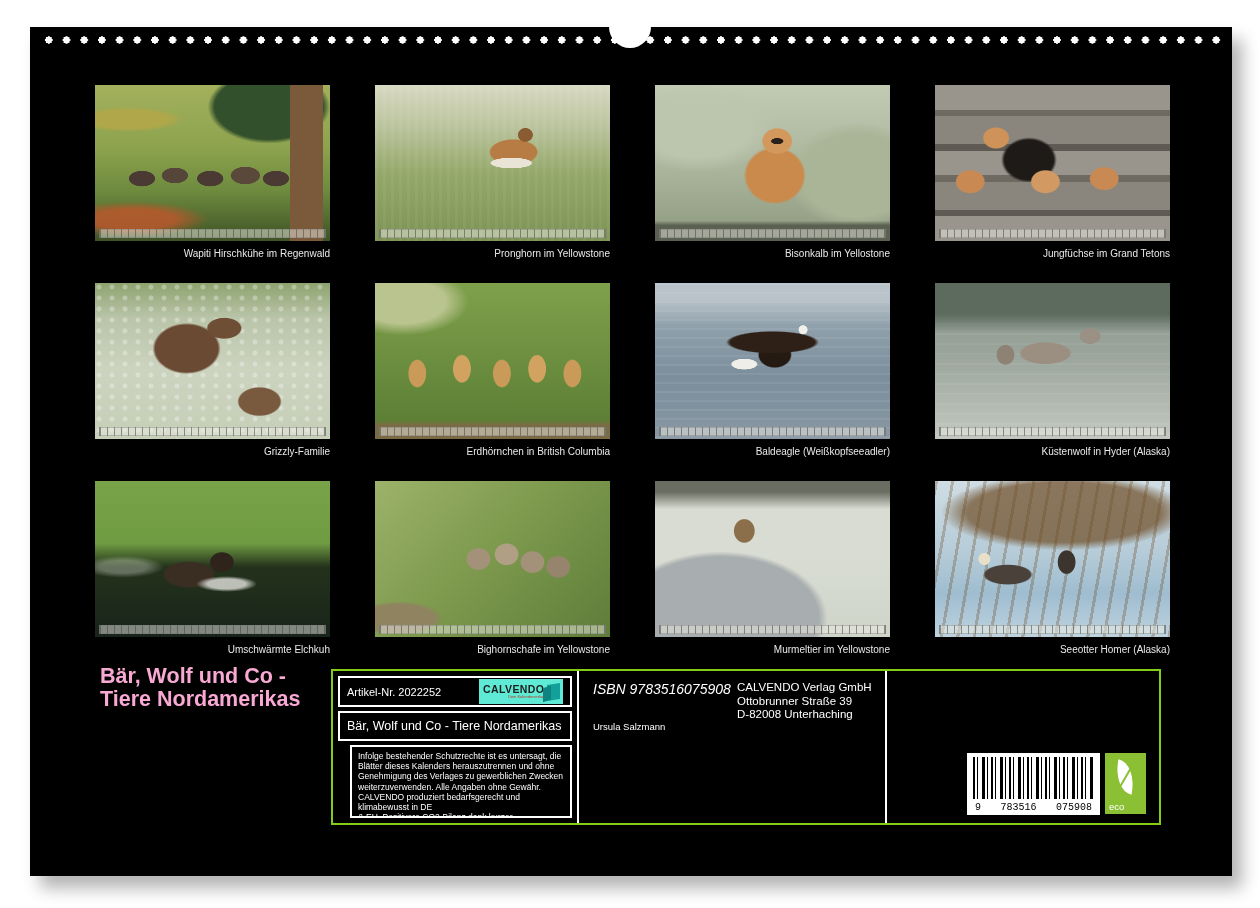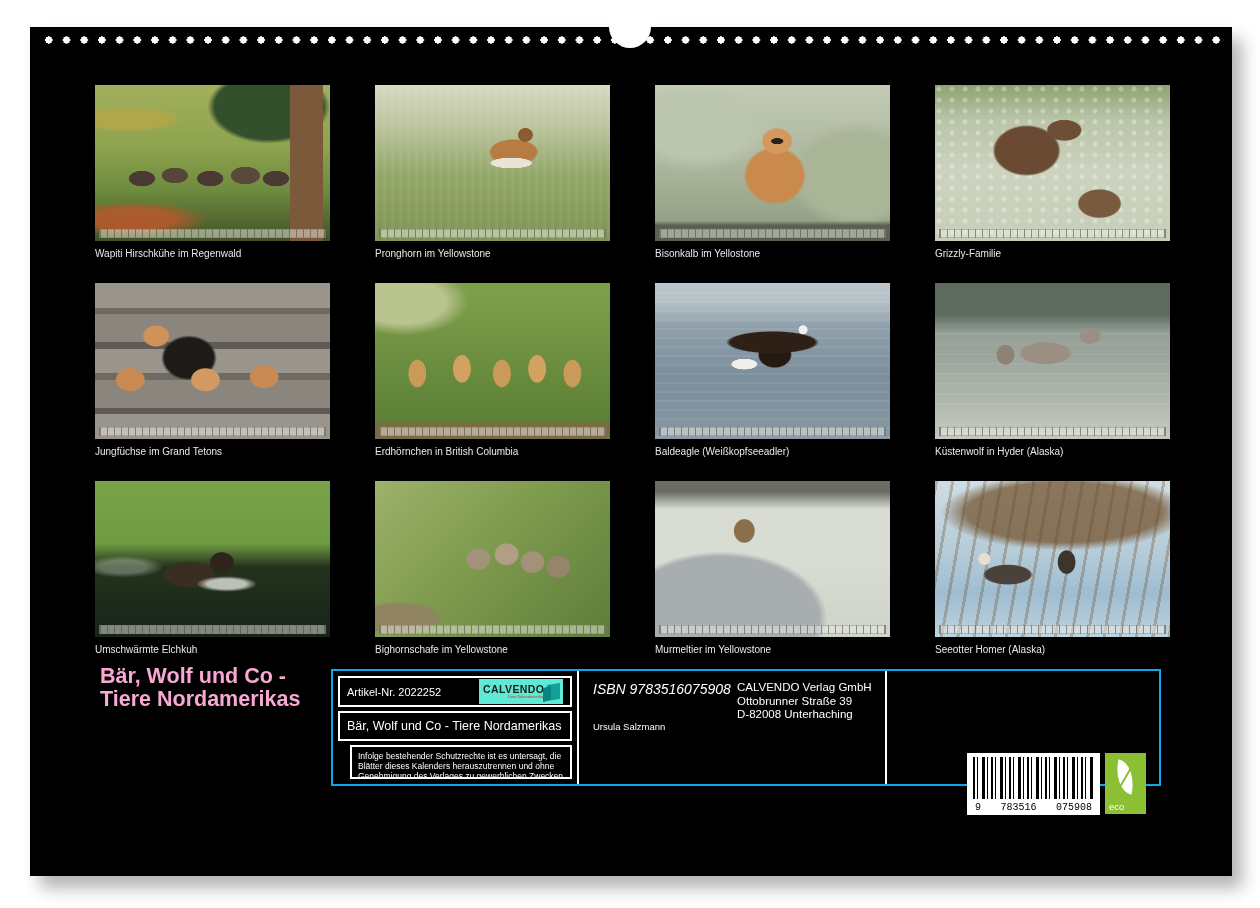--- a/index.html
+++ b/index.html
@@ -13,21 +13,21 @@
   .holes { position:absolute; left:10px; top:6px; width:1184px; height:14px;
            background-image:radial-gradient(circle 3.6px at 8.8px 7px, #fff 0 3.5px, transparent 3.7px);
            background-size:17.7px 14px; background-repeat:repeat-x; }
 
   .notch { position:absolute; left:579px; top:-21px; width:42px; height:42px;
            border-radius:50%; background:#fff; z-index:3; }
 
   
   .grid { position:absolute; left:65px; top:58px; display:grid;
           grid-template-columns:repeat(4,235px); column-gap:45px; row-gap:23px; }
-  .thumb { width:235px; }
+  .thumb { width:235px;text-align:right; }
   .photo { position:relative; width:235px; height:156px; overflow:hidden; }
   .calstrip { position:absolute; left:4px; right:4px; bottom:3px; height:9px;
               background-color:rgba(235,235,225,.50);
               background-image:repeating-linear-gradient(90deg, rgba(70,70,70,.55) 0 1px, transparent 1px 7px);
               border:0.5px solid rgba(120,120,120,.4); }
   .cap { margin-top:7px; font-size:10px; line-height:12px; color:#e9e9e9; }
 
   
   .img-1 { background-image:
       radial-gradient(ellipse 9% 8% at 20% 60%, #4a3a33 60%, transparent 64%),
@@ -114,22 +114,22 @@
       radial-gradient(ellipse 6% 12% at 56% 52%, #3c352e 60%, transparent 66%),
       radial-gradient(ellipse 75% 35% at 55% 20%, rgba(110,75,35,.70) 0 55%, transparent 70%),
       repeating-linear-gradient(100deg, rgba(105,70,32,.30) 0 3px, transparent 3px 16px),
       linear-gradient(180deg, #cfdde4 0%, #b6ccd8 45%, #9fbdd0 72%, #bdd3de 100%); }
 
   
   .main-title { position:absolute; left:70px; top:638px; color:#f9a8d4;
                 font-size:21.5px; line-height:23px; white-space:pre-line; }
 
   
-  .panel { position:absolute; left:301px; top:642px; width:830px; height:117px;
-           border:2px solid #0ea5e9; color:#fff;padding-left:35px; }
+  .panel { position:absolute; left:301px; top:642px; width:830px; height:156px;
+           border:2px solid #84cc16; color:#fff;padding-left:35px; }
   .vline { position:absolute; top:0; bottom:0; width:2px; background:#fff; }
   .vline.v1 { left:244px; } .vline.v2 { left:552px; }
 
   .col-left { position:absolute; left:0; top:0; width:244px; height:100%;
               padding:5px; display:flex; flex-direction:column; gap:4px; }
   .boxA { border:2px solid #fff; height:31px; display:flex; align-items:center;
           justify-content:space-between; padding:0 7px; }
   .artikel { font-size:11px; }
   .logo { width:84px; height:25px; background:#5eead4; display:flex; align-items:center;
           justify-content:flex-start; padding:2px 4px; gap:3px; }
@@ -189,31 +189,31 @@
       </div>
       <figcaption class="cap">Pronghorn im Yellowstone</figcaption>
     </figure>
     <figure class="thumb">
       <div class="photo img-2">
         <div class="calstrip"></div>
       </div>
       <figcaption class="cap">Bisonkalb im Yellostone</figcaption>
     </figure>
     <figure class="thumb">
+      <div class="photo img-5">
+        <div class="calstrip"></div>
+      </div>
+      <figcaption class="cap">Jungfüchse im Grand Tetons</figcaption>
+    </figure>
+
+    <figure class="thumb">
       <div class="photo img-4">
         <div class="calstrip"></div>
       </div>
       <figcaption class="cap">Grizzly-Familie</figcaption>
-    </figure>
-
-    <figure class="thumb">
-      <div class="photo img-5">
-        <div class="calstrip"></div>
-      </div>
-      <figcaption class="cap">Jungfüchse im Grand Tetons</figcaption>
     </figure>
     <figure class="thumb">
       <div class="photo img-6">
         <div class="calstrip"></div>
       </div>
       <figcaption class="cap">Erdhörnchen in British Columbia</figcaption>
     </figure>
     <figure class="thumb">
       <div class="photo img-7">
         <div class="calstrip"></div>

